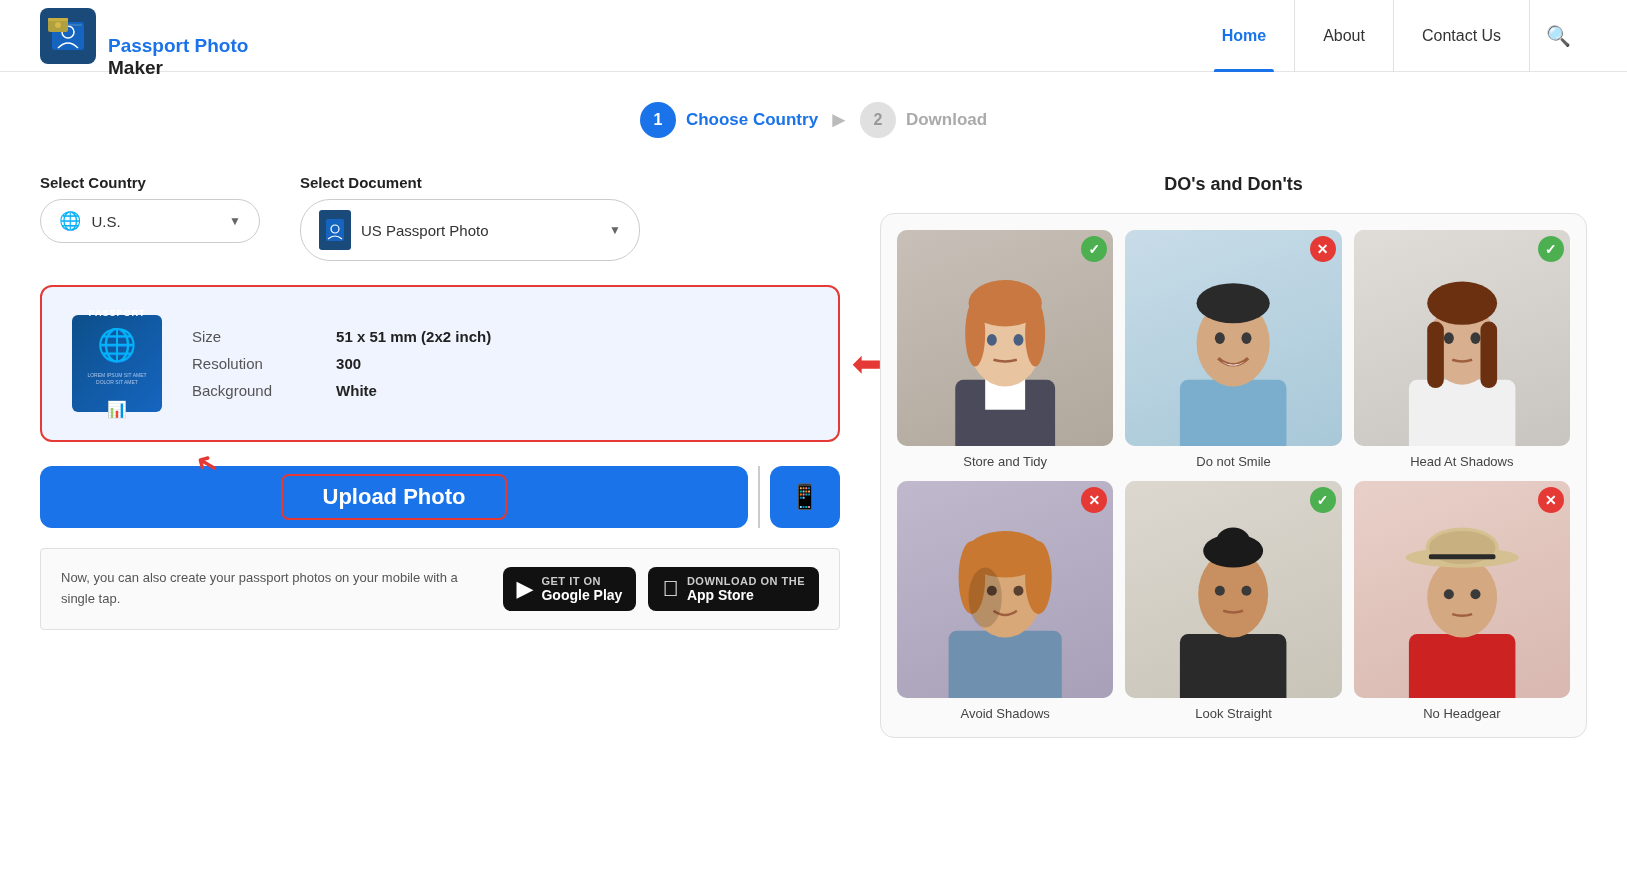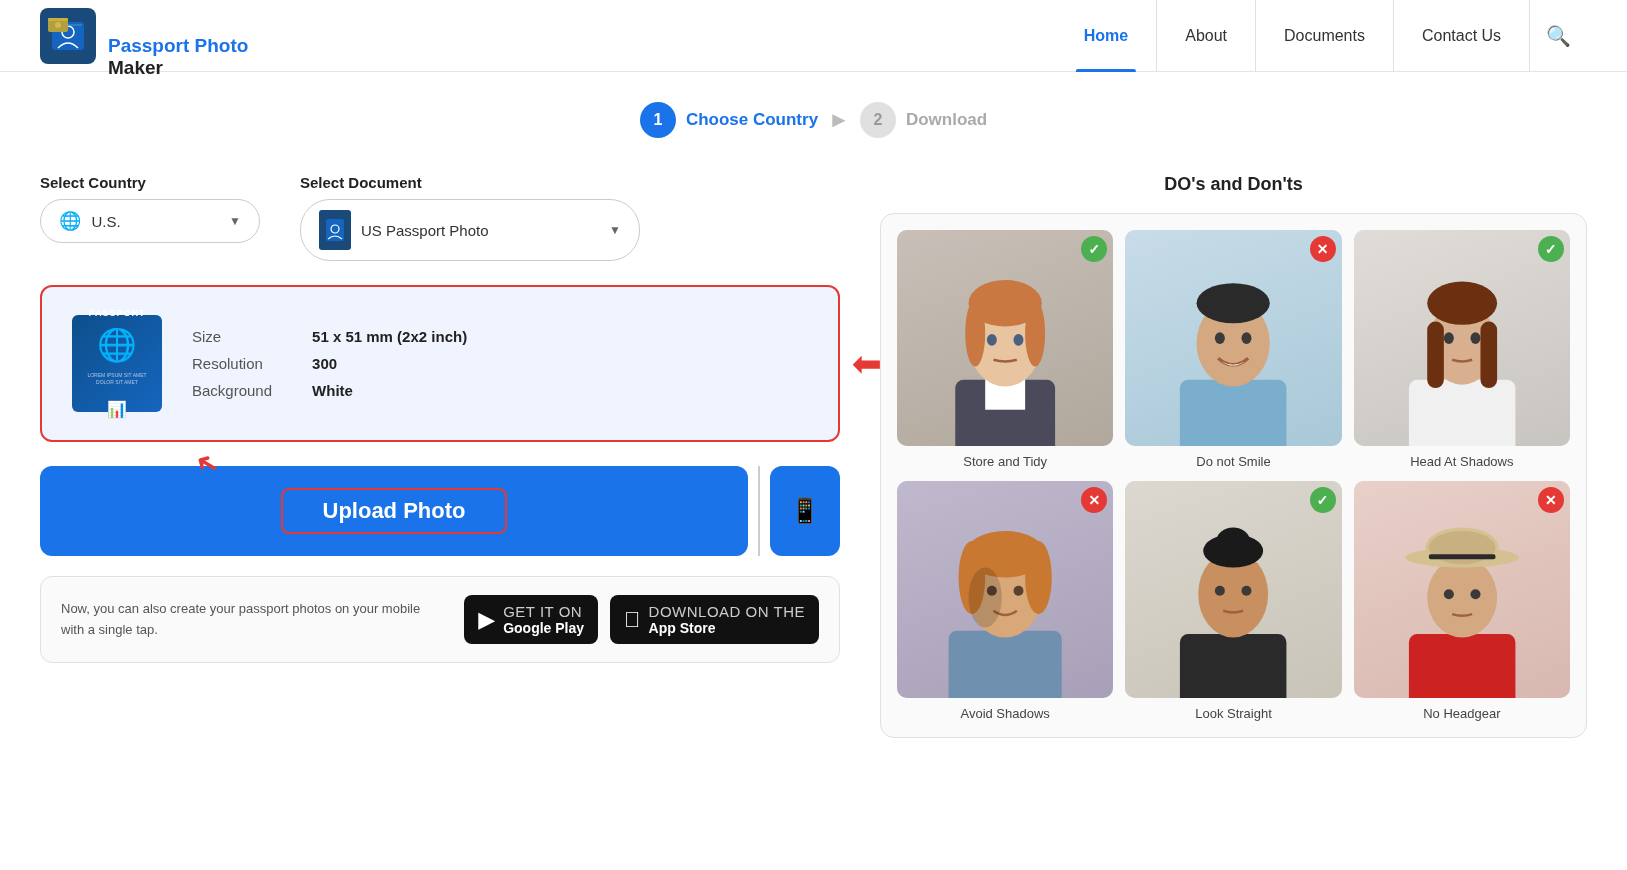--- a/index.html
+++ b/index.html
@@ -93,59 +93,59 @@
     }
     .passport-cover {
       width: 90px; height: 97px; background: linear-gradient(135deg, #0d4f8a, #1565c0);
       border-radius: 6px; display: flex; flex-direction: column;
       align-items: center; justify-content: center; gap: 8px;
       color: #fff; flex-shrink: 0; padding: 8px;
     }
     .passport-cover .pass-title { font-size: 9px; font-weight: 700; letter-spacing: 1px; text-align: center; }
     .passport-cover .globe-big { font-size: 32px; }
     .passport-cover .pass-lines { font-size: 5px; color: #aac4e8; text-align: center; line-height: 1.4; }
-    .info-details { display: grid; grid-template-columns: auto auto; gap: 10px 40px; align-content: center; }
+    .info-details { display: grid; grid-template-columns: auto auto; gap: 10px 64px; align-content: center; }
     .info-label { color: #555; font-size: 15px; }
     .info-value { font-weight: 700; font-size: 15px; color: #222; }
 
     
     .upload-row { display: flex; align-items: stretch; gap: 0; margin-bottom: 20px; }
     .upload-btn {
       flex: 1; background: #1a73e8; color: #fff; border: none;
-      border-radius: 12px; padding: 22px 30px; font-size: 22px; font-weight: 700;
+      border-radius: 12px; padding: 8px 30px; font-size: 22px; font-weight: 700;
       cursor: pointer; position: relative;
       display: flex; align-items: center; justify-content: center;
     }
     .upload-btn-inner {
       border: 2.5px solid #e53935; border-radius: 8px;
       padding: 8px 40px; font-size: 22px; font-weight: 700; color: #fff;
     }
     .upload-sep { width: 2px; background: #ccc; margin: 0 10px; }
     .mobile-btn {
       background: #1a73e8; color: #fff; border: none; border-radius: 12px;
       width: 70px; cursor: pointer;
       display: flex; align-items: center; justify-content: center; font-size: 24px;
     }
 
     
     .bottom-section {
-      border: 1.5px solid #e0e0e0; border-radius: 12px;
+      border: 1.5px solid #e0e0e0; border-radius: 4px;
       padding: 18px 20px; display: flex; align-items: center; gap: 20px;
       background: #fafafa;
     }
     .bottom-text { flex: 1; font-size: 13px; color: #555; line-height: 1.6; }
     .store-badges { display: flex; gap: 12px; }
     .store-badge {
       display: flex; align-items: center; gap: 8px;
       background: #111; color: #fff; border-radius: 8px;
       padding: 8px 14px; cursor: pointer; min-width: 130px;
     }
     .store-badge .store-icon { font-size: 22px; }
     .store-badge .store-info { display: flex; flex-direction: column; }
-    .store-badge .get-it { font-size: 15px; color: #ccc; text-transform: uppercase; letter-spacing: 0.5px; }
+    .store-badge .get-it { font-size: 11px; color: #ccc; text-transform: uppercase; letter-spacing: 0.5px; font-weight: bold; }
     .store-badge .store-name { font-size: 14px; font-weight: 700; }
 
     
     .arrow-container { position: relative; }
 
     
     .dos-donts-title { font-size: 18px; font-weight: 700; color: #222; text-align: center; margin-bottom: 18px; }
     .dos-donts-grid {
       border: 1.5px solid #e0e0e0; border-radius: 14px; overflow: hidden; padding: 16px;
       background: #fafafa;
@@ -195,23 +195,20 @@
   </div>
 
   <nav>
     <div class="nav-item active">
       <span>Home</span>
     </div>
     <div class="nav-item">
       <span>About</span>
     </div>
     <div class="nav-item">
-      <span>Documents</span>
-    </div>
-    <div class="nav-item">
       <span>Contact Us</span>
     </div>
     <div class="search-icon-btn">🔍</div>
   </nav>
 </header>
 
 <main>
 
   <div class="stepper">
     <div class="step">

